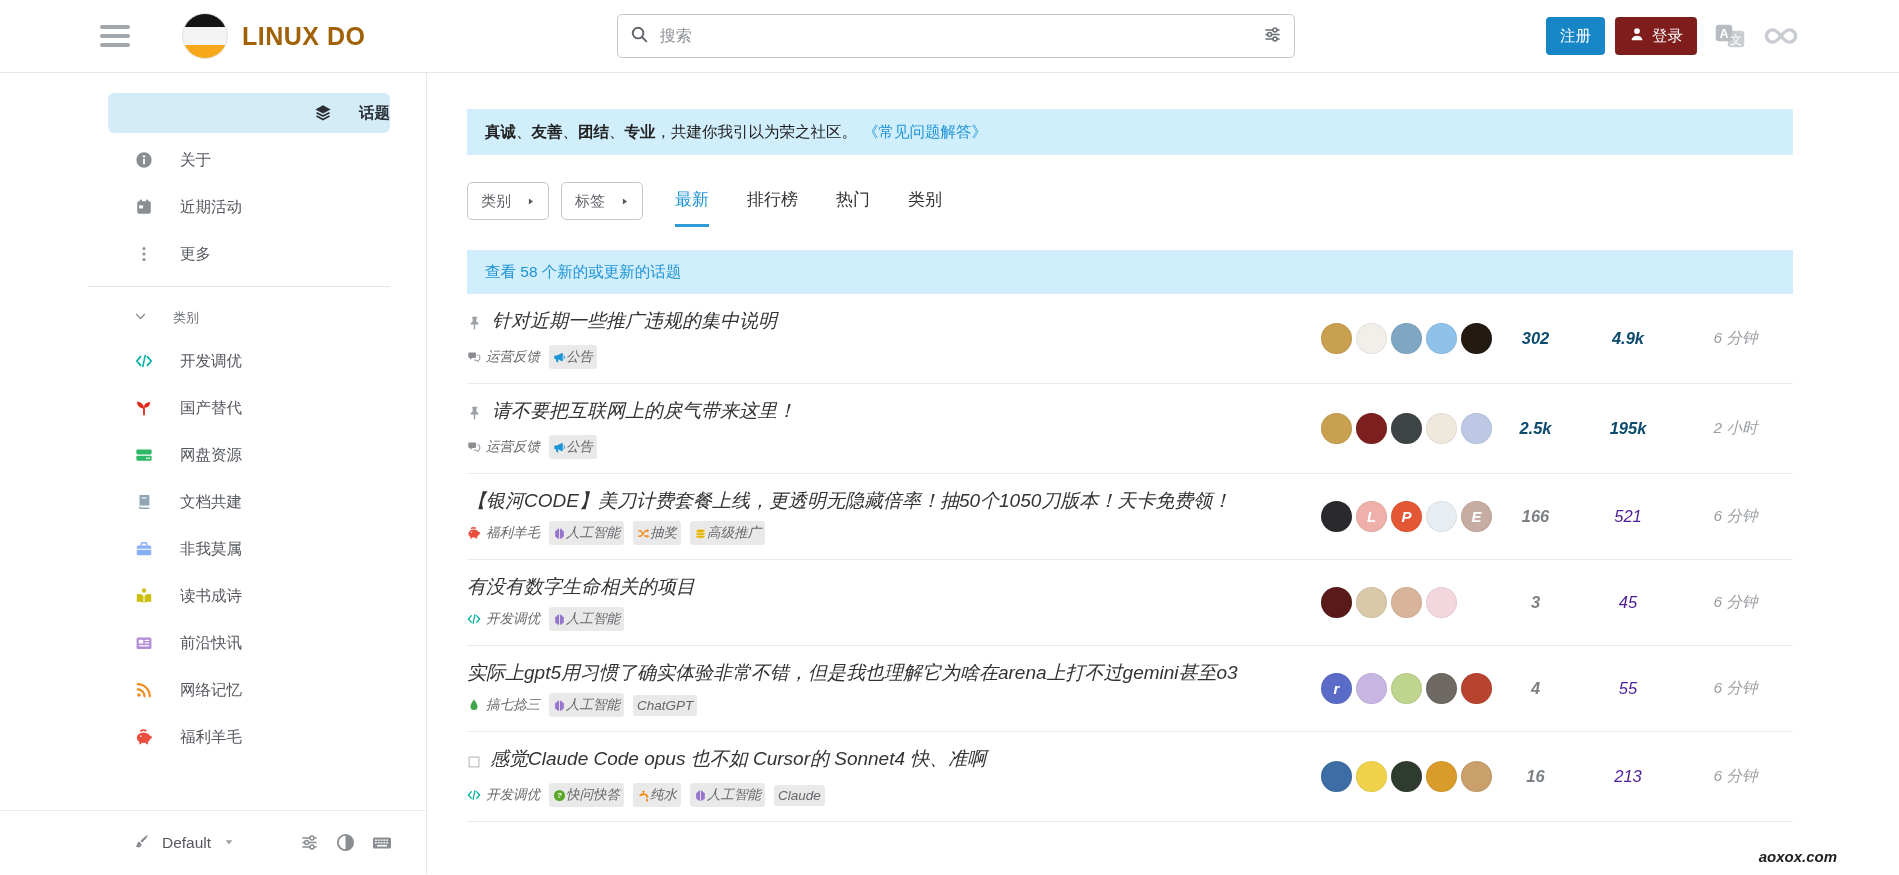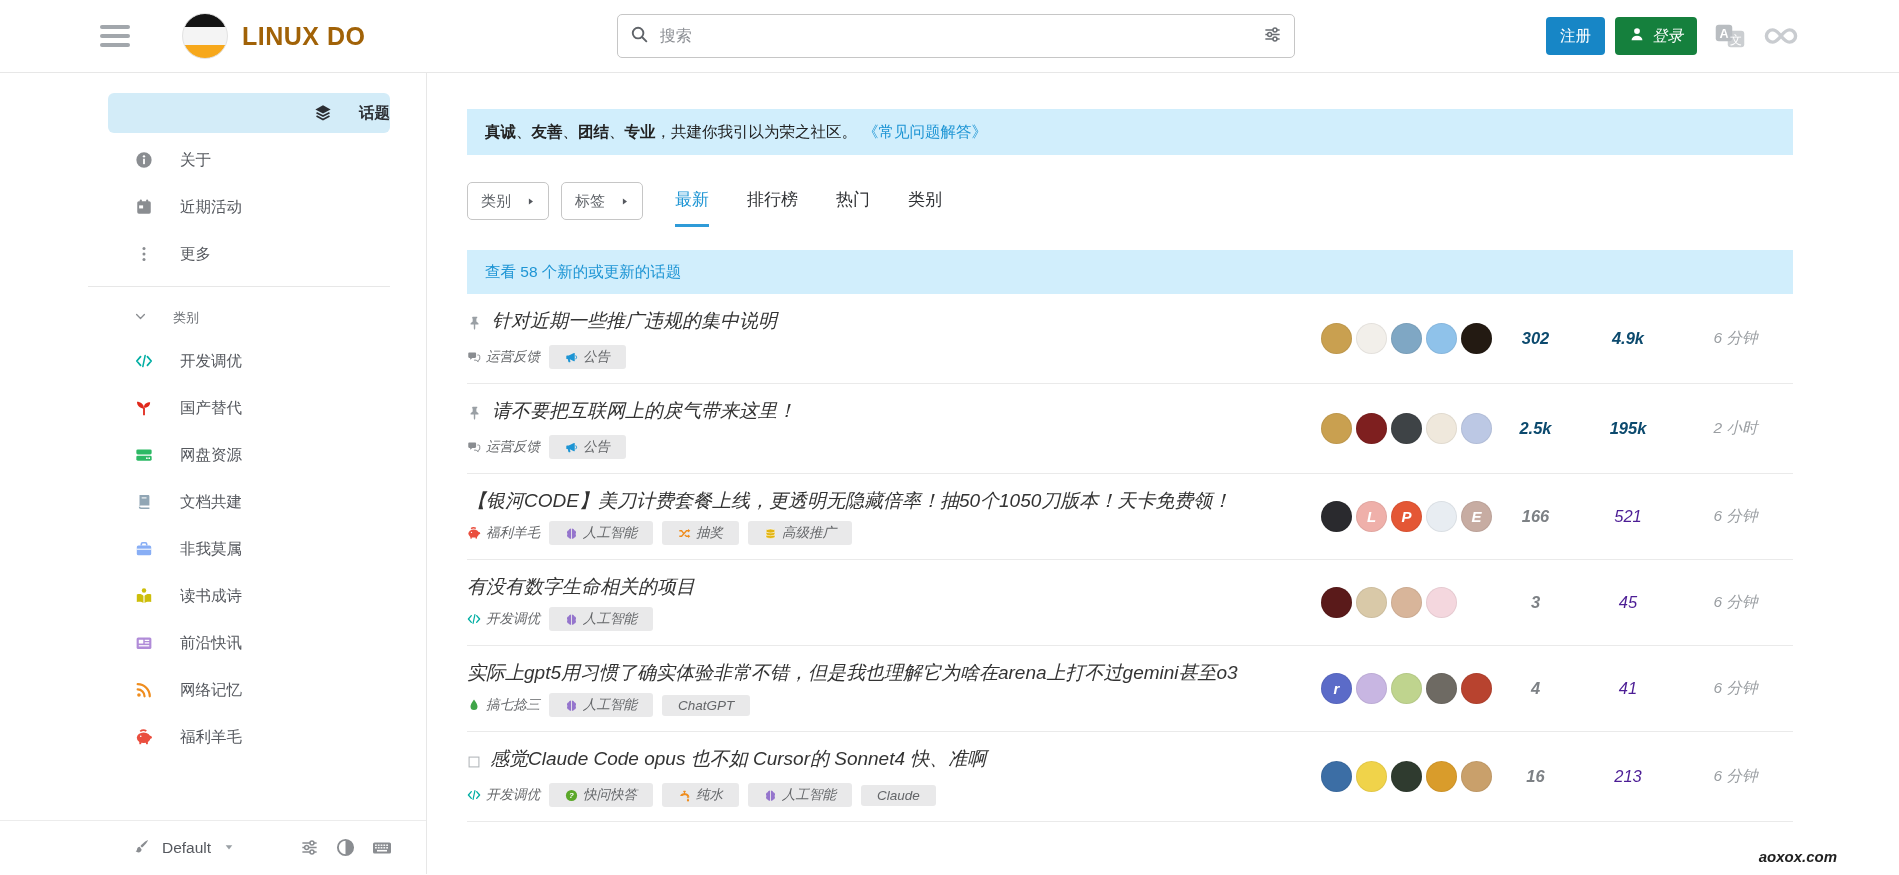--- a/index.html
+++ b/index.html
@@ -22,21 +22,21 @@
   .btn.login{margin-left:10px;}
   .hdr-icon{margin-left:18px;display:inline-flex;align-items:center;}
   
   .layout{display:flex;height:801px;}
   .sidebar{width:427px;box-sizing:border-box;border-right:1px solid #e7e7e7;position:relative;padding-top:20px;}
   .side-item{width:282px;margin:0 0 7px 108px;height:40px;border-radius:6px;display:flex;align-items:center;padding-left:26px;box-sizing:border-box;gap:26px;font-size:15.5px;color:#55585e;cursor:pointer;}
   .side-item.active{background:#d3ecf8;color:#2b2e33;font-weight:700;justify-content:flex-end;}
   .side-item .ic{width:20px;display:flex;justify-content:center;}
   .side-divider{height:1px;background:#e7e7e7;margin:12px 0 14px 88px;width:302px;}
   .side-section{margin:0 0 6px 108px;height:34px;display:flex;align-items:center;gap:26px;padding-left:26px;font-size:13px;color:#6a6e73;cursor:pointer;}
-  .side-footer{position:absolute;bottom:0;left:0;width:100%;height:54px;border-top:1px solid #ececec;display:flex;align-items:center;box-sizing:border-box;padding:0 34px 0 134px;}
+  .side-footer{position:absolute;bottom:0;left:0;width:100%;height:64px;border-top:1px solid #ececec;display:flex;align-items:center;box-sizing:border-box;padding:0 34px 0 134px;}
   .theme-pick{display:flex;align-items:center;gap:12px;font-size:15.5px;color:#55585e;cursor:pointer;}
   .foot-icons{margin-left:auto;display:flex;align-items:center;gap:17px;}
   .foot-icons span{display:inline-flex;cursor:pointer;}
   
   .main{flex:1;box-sizing:border-box;padding:0 0 0 40px;}
   .main-inner{width:1326px;}
   .motto{margin-top:36px;height:46px;display:flex;align-items:center;padding:0 18px;font-size:15.5px;color:#222;}
   .motto b{font-weight:700;}
   .motto a{margin-left:6px;text-decoration:none;cursor:pointer;}
   .filter-row{margin-top:27px;display:flex;align-items:flex-start;}
@@ -45,21 +45,21 @@
   .tab{font-size:17px;color:#2f3134;padding-bottom:13px;cursor:pointer;border-bottom:3px solid transparent;}
   .notice{margin-top:23px;height:44px;display:flex;align-items:center;padding:0 18px;font-size:15.5px;cursor:pointer;}
   
   .topic-row{display:flex;align-items:center;border-bottom:1px solid #eaeaea;padding:14px 0;font-style:italic;}
   .topic-main{flex:1;padding-right:14px;min-width:0;}
   .title-line{display:flex;align-items:flex-start;gap:9px;font-size:19px;line-height:26px;color:#333;}
   .title-line .pin{margin-top:4px;flex:none;}
   .topic-title{color:#333;text-decoration:none;cursor:pointer;}
   .topic-meta{margin-top:7px;display:flex;align-items:center;gap:9px;flex-wrap:wrap;}
   .cat-badge{display:inline-flex;align-items:center;gap:5px;font-size:13.5px;color:#646669;cursor:pointer;}
-  .tag-pill{display:inline-flex;align-items:center;gap:5px;background:#e9e9ea;border-radius:3px;padding:3px 16px;font-size:13.5px;color:#646669;cursor:pointer;}
+  .tag-pill{display:inline-flex;align-items:center;background:#e9e9ea;border-radius:3px;padding:3px 4px;font-size:13.5px;color:#646669;cursor:pointer;}
   .topic-avatars{width:172px;display:flex;align-items:center;gap:4px;flex:none;}
   .avatar{width:31px;height:31px;border-radius:50%;flex:none;display:flex;align-items:center;justify-content:center;color:#fff;font-size:15px;font-weight:600;box-shadow:inset 0 0 0 1px rgba(0,0,0,.06);cursor:pointer;}
   .col-replies{width:85px;text-align:center;font-size:16.5px;font-weight:700;color:#7d8185;flex:none;cursor:pointer;}
   .col-views{width:100px;text-align:center;font-size:16.5px;color:#4c1d95;flex:none;}
   .col-activity{width:115px;text-align:center;font-size:15.5px;color:#9a9ea2;flex:none;cursor:pointer;}
   .hot .col-replies,.hot .col-views{color:#0c4a6e;font-weight:700;}
   .watermark{position:absolute;right:62px;bottom:10px;font-size:15px;font-style:italic;font-weight:600;color:#1f1f1f;}
 </style>
 </head>
 <body>
@@ -83,21 +83,21 @@
           <g stroke="#6a6e73" stroke-width="1.6" fill="#fff">
             <path d="M2.5 5.3h15M2.5 10h15M2.5 14.7h15"></path>
             <circle cx="12.6" cy="5.3" r="2.1"></circle>
             <circle cx="7" cy="10" r="2.1"></circle>
             <circle cx="12.6" cy="14.7" r="2.1"></circle>
           </g>
         </svg></span>
   </div>
   <div class="hspacer"></div>
   <button class="btn register" style="background: rgb(23, 134, 198);">注册</button>
-  <button class="btn login" style="background: #15803d; font-style: italic;">
+  <button class="btn login" style="background: #7f1d1d;">
     <span id="login-icon-slot"><svg width="16" height="16" viewBox="0 0 20 20" xmlns="http://www.w3.org/2000/svg">
           <circle cx="10" cy="6.3" r="3.6" fill="#ffffff"></circle>
           <path d="M3.2 17.8a6.8 5.6 0 0 1 13.6 0z" fill="#ffffff"></path>
         </svg></span>
     <span>登录</span>
   </button>
   <span class="hdr-icon" id="translate-slot">
       <svg width="30" height="30" viewBox="0 0 20 20" xmlns="http://www.w3.org/2000/svg">
         <rect x="0.5" y="2.5" width="11" height="11" rx="2" fill="#b9bdc1"></rect>
         <text x="6" y="11.2" text-anchor="middle" font-size="8.5" font-weight="bold" fill="#fff" font-family="Liberation Sans,sans-serif">A</text>
@@ -531,21 +531,21 @@
               </div>
      </div>
      <div class="topic-avatars">
               <span class="avatar" style="background:#5B6BC8">r</span>
               <span class="avatar" style="background:#C8B6E2"></span>
               <span class="avatar" style="background:#BFD48E"></span>
               <span class="avatar" style="background:#6E6A63"></span>
               <span class="avatar" style="background:#B8432F"></span>
             </div>
      <div class="col-replies">4</div>
-     <div class="col-views">41</div>
+     <div class="col-views">55</div>
      <div class="col-activity">6 分钟</div>
           </div>
           <div class="topic-row">
             <div class="topic-main">
        <div class="title-line">
                 <span class="pin"><svg width="14" height="14" viewBox="0 0 20 20" xmlns="http://www.w3.org/2000/svg">
                     <rect x="3" y="3" width="14" height="14" fill="none" stroke="#b5b9bd" stroke-width="1.6"></rect>
                   </svg></span>
                 <a class="topic-title">感觉Claude Code opus 也不如 Cursor的 Sonnet4 快、准啊</a>
               </div>

